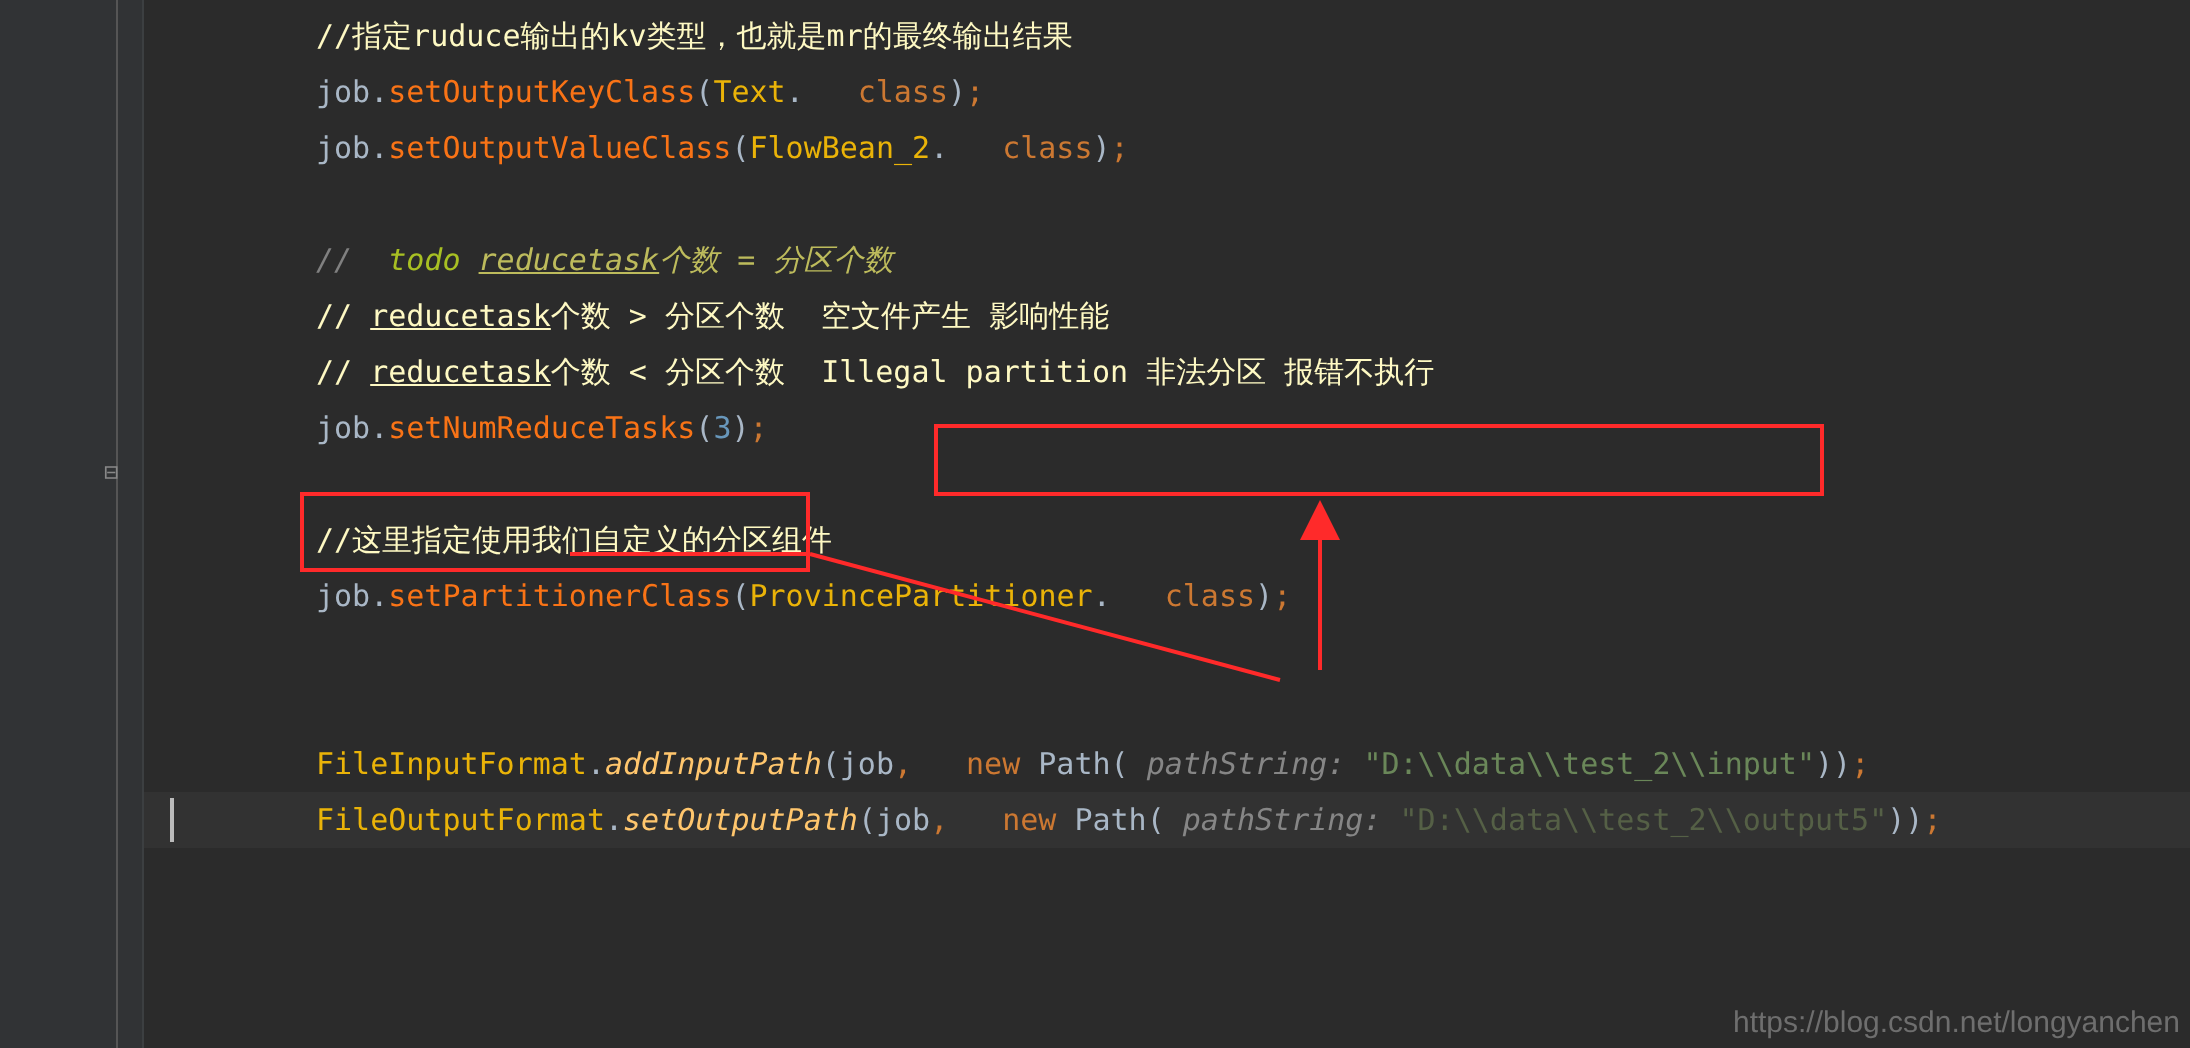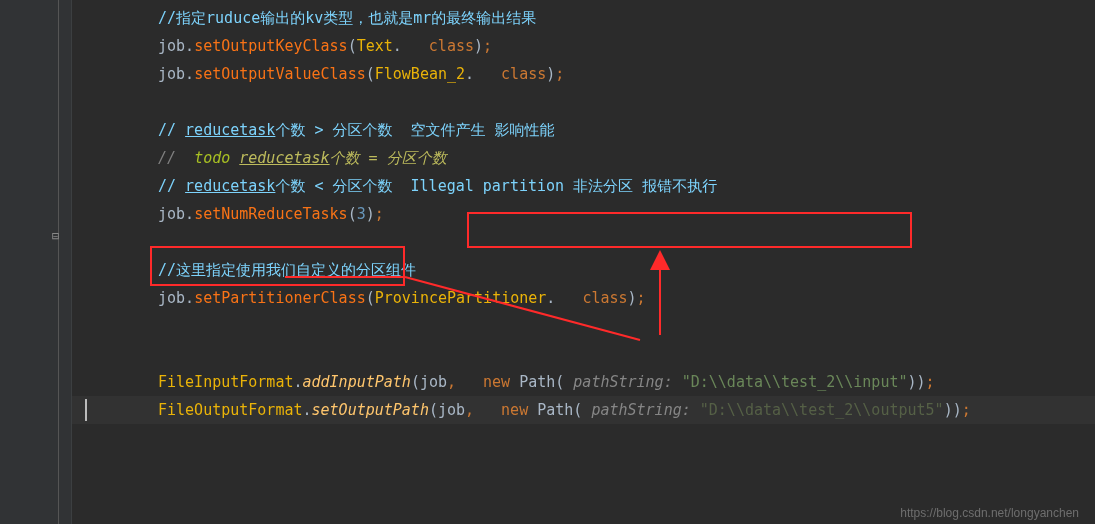--- a/index.html
+++ b/index.html
@@ -47,21 +47,21 @@
     padding-left: 12px;
     padding-top: 4px;
   }
   .line {
     height: 28px;
     line-height: 28px;
     white-space: pre;
     position: relative;
   }
   .indent { display:inline-block; width: 74px; }
-  .c-comment { color: #7dd3fc; font-style: normal; }
+  .c-comment { color: #fef9c3; font-style: normal; }
   .c-comment-it { color: #808080; font-style: italic; }
   .c-ident { color: #a9b7c6; }
   .c-method { color: #f97316; }
   .c-method-it { color: #ffc66d; font-style: italic; }
   .c-keyword { color: #cc7832; margin-left: 27px; }
   .c-punct { color: #cc7832; }
   .c-paren { color: #a9b7c6; }
   .c-class { color: #eab308; }
   .c-num { color: #6897bb; }
   .c-todo { color: #a8c023; font-style: italic; }
@@ -87,23 +87,23 @@
     background: #323232;
     z-index: -1;
   }
   .red-box {
     position: absolute;
     border: 2px solid #ff2a2a;
     pointer-events: none;
   }
   .watermark {
     position: absolute;
-    right: 16px;
+    right: 5px;
     bottom: 4px;
-    font-size: 12px;
+    font-size: 15px;
     color: #6e6e6e;
     font-family: Arial, sans-serif;
   }
   svg.annot { position: absolute; pointer-events:none; }
 </style>
 </head>
 <body>
 
 <div class="gutter">
   <div class="fold-line"></div>
@@ -116,23 +116,23 @@
 
   <div class="line"><span class="indent"></span><span class="c-comment">//指定ruduce输出的kv类型，也就是mr的最终输出结果</span></div>
 
   <div class="line"><span class="indent"></span><span class="c-ident">job</span><span class="c-ident">.</span><span class="c-method">setOutputKeyClass</span><span class="c-paren">(</span><span class="c-class">Text</span><span class="c-ident">.</span><span class="c-keyword">class</span><span class="c-paren">)</span><span class="c-punct">;</span></div>
 
   <div class="line"><span class="indent"></span><span class="c-ident">job</span><span class="c-ident">.</span><span class="c-method">setOutputValueClass</span><span class="c-paren">(</span><span class="c-class">FlowBean_2</span><span class="c-ident">.</span><span class="c-keyword">class</span><span class="c-paren">)</span><span class="c-punct">;</span></div>
 
   <div class="line"></div>
 
 
+  <div class="line"><span class="indent"></span><span class="c-comment-it">//  </span><span class="c-todo">todo </span><span class="c-todo-y c-underline">reducetask</span><span class="c-todo-y">个数 = 分区个数</span></div>
+
   <div class="line"><span class="indent"></span><span class="c-comment">// </span><span class="c-comment c-underline">reducetask</span><span class="c-comment">个数 &gt; 分区个数  空文件产生 影响性能</span></div>
-
-  <div class="line"><span class="indent"></span><span class="c-comment-it">//  </span><span class="c-todo">todo </span><span class="c-todo-y c-underline">reducetask</span><span class="c-todo-y">个数 = 分区个数</span></div>
 
   <div class="line"><span class="indent"></span><span class="c-comment">// </span><span class="c-comment c-underline">reducetask</span><span class="c-comment">个数 &lt; 分区个数  </span><span class="c-comment">Illegal partition 非法分区 报错不执行</span></div>
 
   <div class="line"><span class="indent"></span><span class="c-ident">job</span><span class="c-ident">.</span><span class="c-method">setNumReduceTasks</span><span class="c-paren">(</span><span class="c-num">3</span><span class="c-paren">)</span><span class="c-punct">;</span></div>
 
   <div class="line"></div>
 
   <div class="line"><span class="indent"></span><span class="c-comment">//这里指定使用我们自定义的分区组件</span></div>
 
   <div class="line"><span class="indent"></span><span class="c-ident">job</span><span class="c-ident">.</span><span class="c-method">setPartitionerClass</span><span class="c-paren">(</span><span class="c-class">ProvincePartitioner</span><span class="c-ident">.</span><span class="c-keyword">class</span><span class="c-paren">)</span><span class="c-punct">;</span></div>

